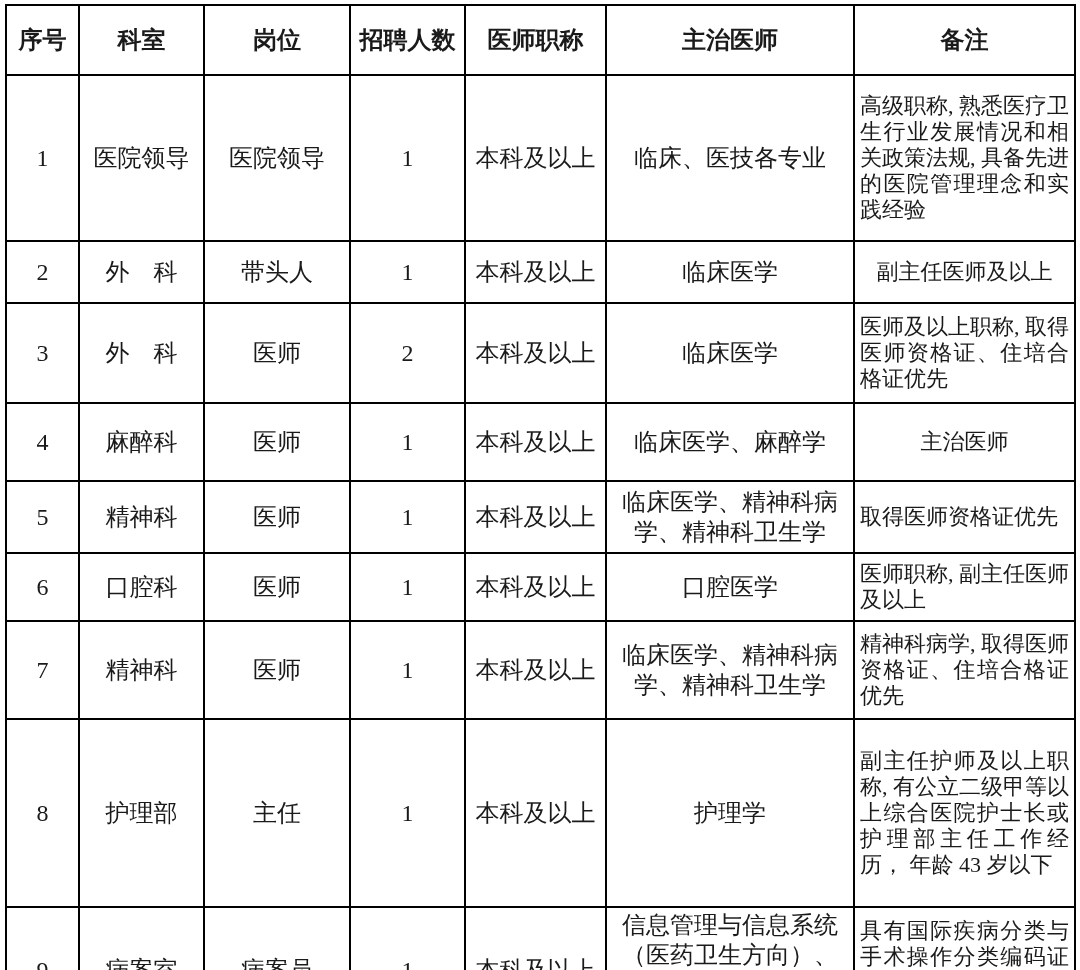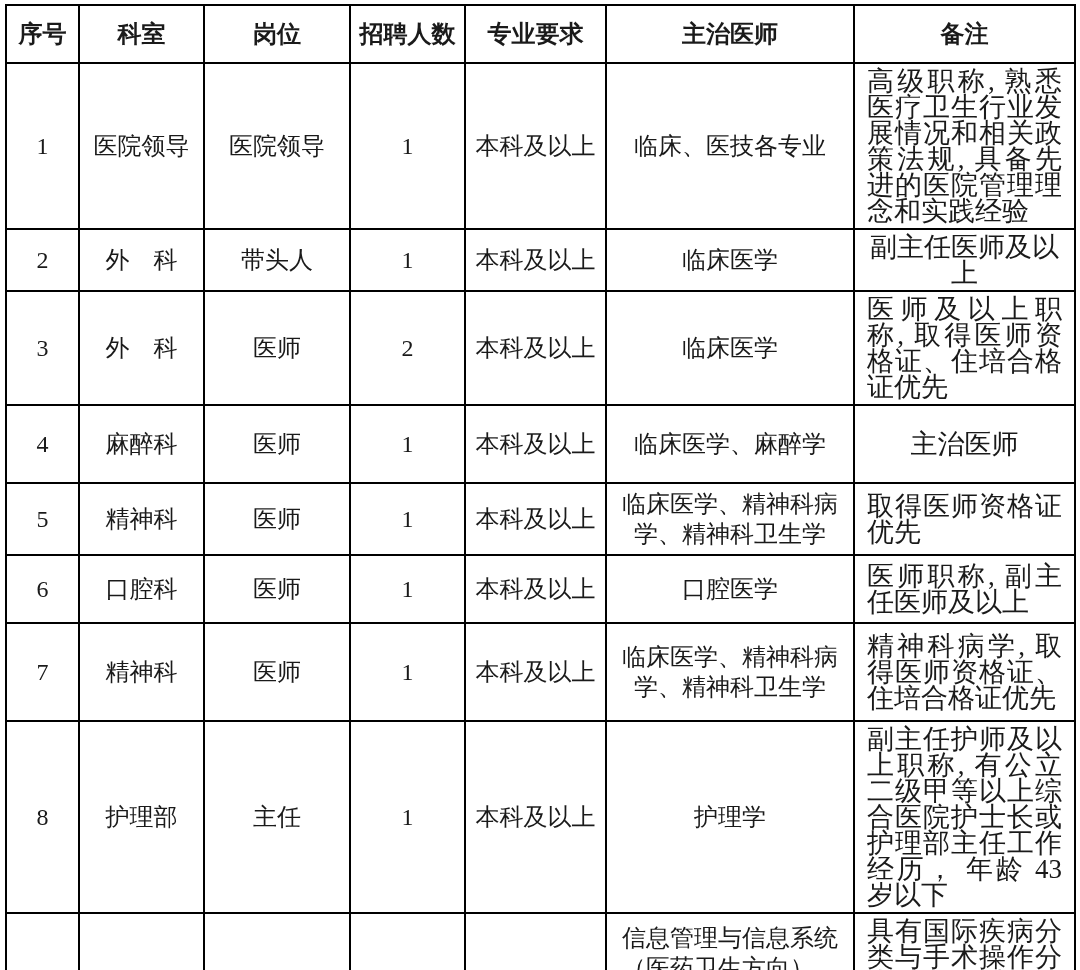--- a/index.html
+++ b/index.html
@@ -29,28 +29,28 @@
     font-size: 24px;
     line-height: 30px;
     overflow: hidden;
     word-break: break-all;
   }
   table.recruit th {
     font-family: "Liberation Sans", "DejaVu Sans", sans-serif;
     font-weight: bold;
     font-size: 24px;
     height: 56px;
-    padding: 0 2px;
+    padding: 6px 2px;
   }
   
   table.recruit td.note-cell {
     text-align: justify;
-    font-size: 27px;
+    font-size: 22px;
     line-height: 26px;
-    padding: 4px 12px;
+    padding: 4px 5px;
   }
   table.recruit td.note-cell.center-note {
     text-align: center;
     margin-left: 40px;
   }
   
   tbody tr:nth-child(1) td { height: 156px; }
   tbody tr:nth-child(2) td { height: 52px;  }
   tbody tr:nth-child(3) td { height: 90px;  }
   tbody tr:nth-child(4) td { height: 68px;  }
@@ -72,21 +72,21 @@
     <col style="width:141px">
     <col style="width:248px">
     <col style="width:221px">
   </colgroup>
   <thead>
     <tr>
       <th>序号</th>
       <th>科室</th>
       <th>岗位</th>
       <th>招聘人数</th>
-      <th>专业要求</th>
+      <th>医师职称</th>
       <th>主治医师</th>
       <th>备注</th>
     </tr>
   </thead>
   <tbody>
       <tr>
     <td>1</td>
     <td>医院领导</td>
     <td>医院领导</td>
     <td>1</td>

